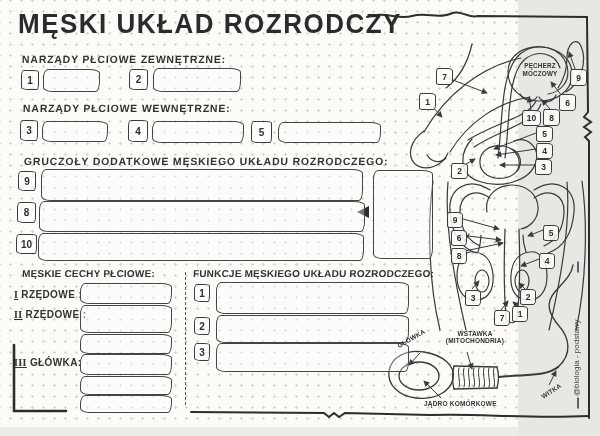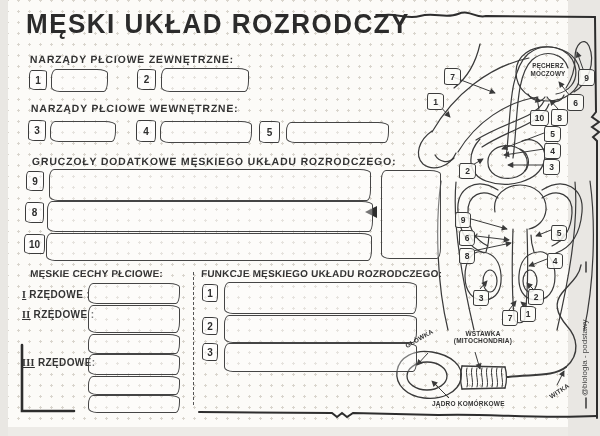--- a/index.html
+++ b/index.html
@@ -1,19 +1,19 @@
 <!DOCTYPE html>
 <html><head>
 <meta charset="utf-8">
 <style>
   html,body{margin:0;padding:0;}
   body{width:600px;height:436px;overflow:hidden;font-family:"Liberation Sans",sans-serif;background:#e9e7e3;}
-  .page{position:relative;width:560px;height:436px;background-color:#fcfbf8;
+  .page{position:relative;width:518px;height:436px;background-color:#fcfbf8;
         background-image:radial-gradient(circle,#d9d5cd 1px,transparent 1.2px);
-        background-size:11px 11px;background-position:5px 6px;color:#2e2e2e;margin-left:8px;}
+        background-size:11px 11px;background-position:5px 6px;color:#2e2e2e;}
   .photo-strip{position:absolute;left:0;right:0;bottom:0;height:9px;background:#edebe7;}
   .abs{position:absolute;}
   .title{font-size:26px;font-weight:bold;letter-spacing:1.5px;color:#2b2b2b;white-space:nowrap;
          transform:scaleY(1.06);transform-origin:left top;}
   .hdr{font-size:10.5px;font-weight:bold;letter-spacing:0.8px;color:#333;white-space:nowrap;transform:skewX(-2deg);}
   .hdr.sm{font-size:10px;letter-spacing:0.2px;}
   .ftag{border:1.4px solid #3c3c3c;border-radius:3px 6px 2px 7px/6px 2px 7px 3px;
         display:flex;align-items:center;justify-content:center;font-size:10px;font-weight:bold;
         background:rgba(255,255,255,.55);}
   .abox{border:1.3px solid #454545;border-radius:5px 11px 4px 9px/9px 4px 11px 5px;background:rgba(255,255,255,.35);}
@@ -167,21 +167,21 @@
   <div class="abs abox" style="left:373px;top:170px;width:58px;height:87px;"></div>
 
   <div class="abs hdr sm" style="left:22px;top:268px;">MĘSKIE CECHY PŁCIOWE:</div>
   <div class="abs trait-label" style="left:14px;top:289px;">
     <span class="numeral">I</span><span>RZĘDOWE :</span>
   </div>
   <div class="abs trait-label" style="left:14px;top:309px;">
     <span class="numeral">II</span><span>RZĘDOWE :</span>
   </div>
   <div class="abs trait-label" style="left:14px;top:357px;">
-    <span class="numeral">III</span><span>RZĘDOWE:</span>
+    <span class="numeral">III</span><span>GŁÓWKA:</span>
   </div>
   <div class="abs abox" style="left:80px;top:283px;width:90px;height:19px;"></div>
   <div class="abs abox" style="left:80px;top:305px;width:90px;height:26px;"></div>
   <div class="abs abox" style="left:80px;top:334px;width:90px;height:18px;"></div>
   <div class="abs abox" style="left:80px;top:354px;width:90px;height:19px;"></div>
   <div class="abs abox" style="left:80px;top:376px;width:90px;height:17px;"></div>
   <div class="abs abox" style="left:80px;top:395px;width:90px;height:16px;"></div>
 
   <div class="abs sep-dashed" style="left:185px;top:272px;height:133px;"></div>
 

